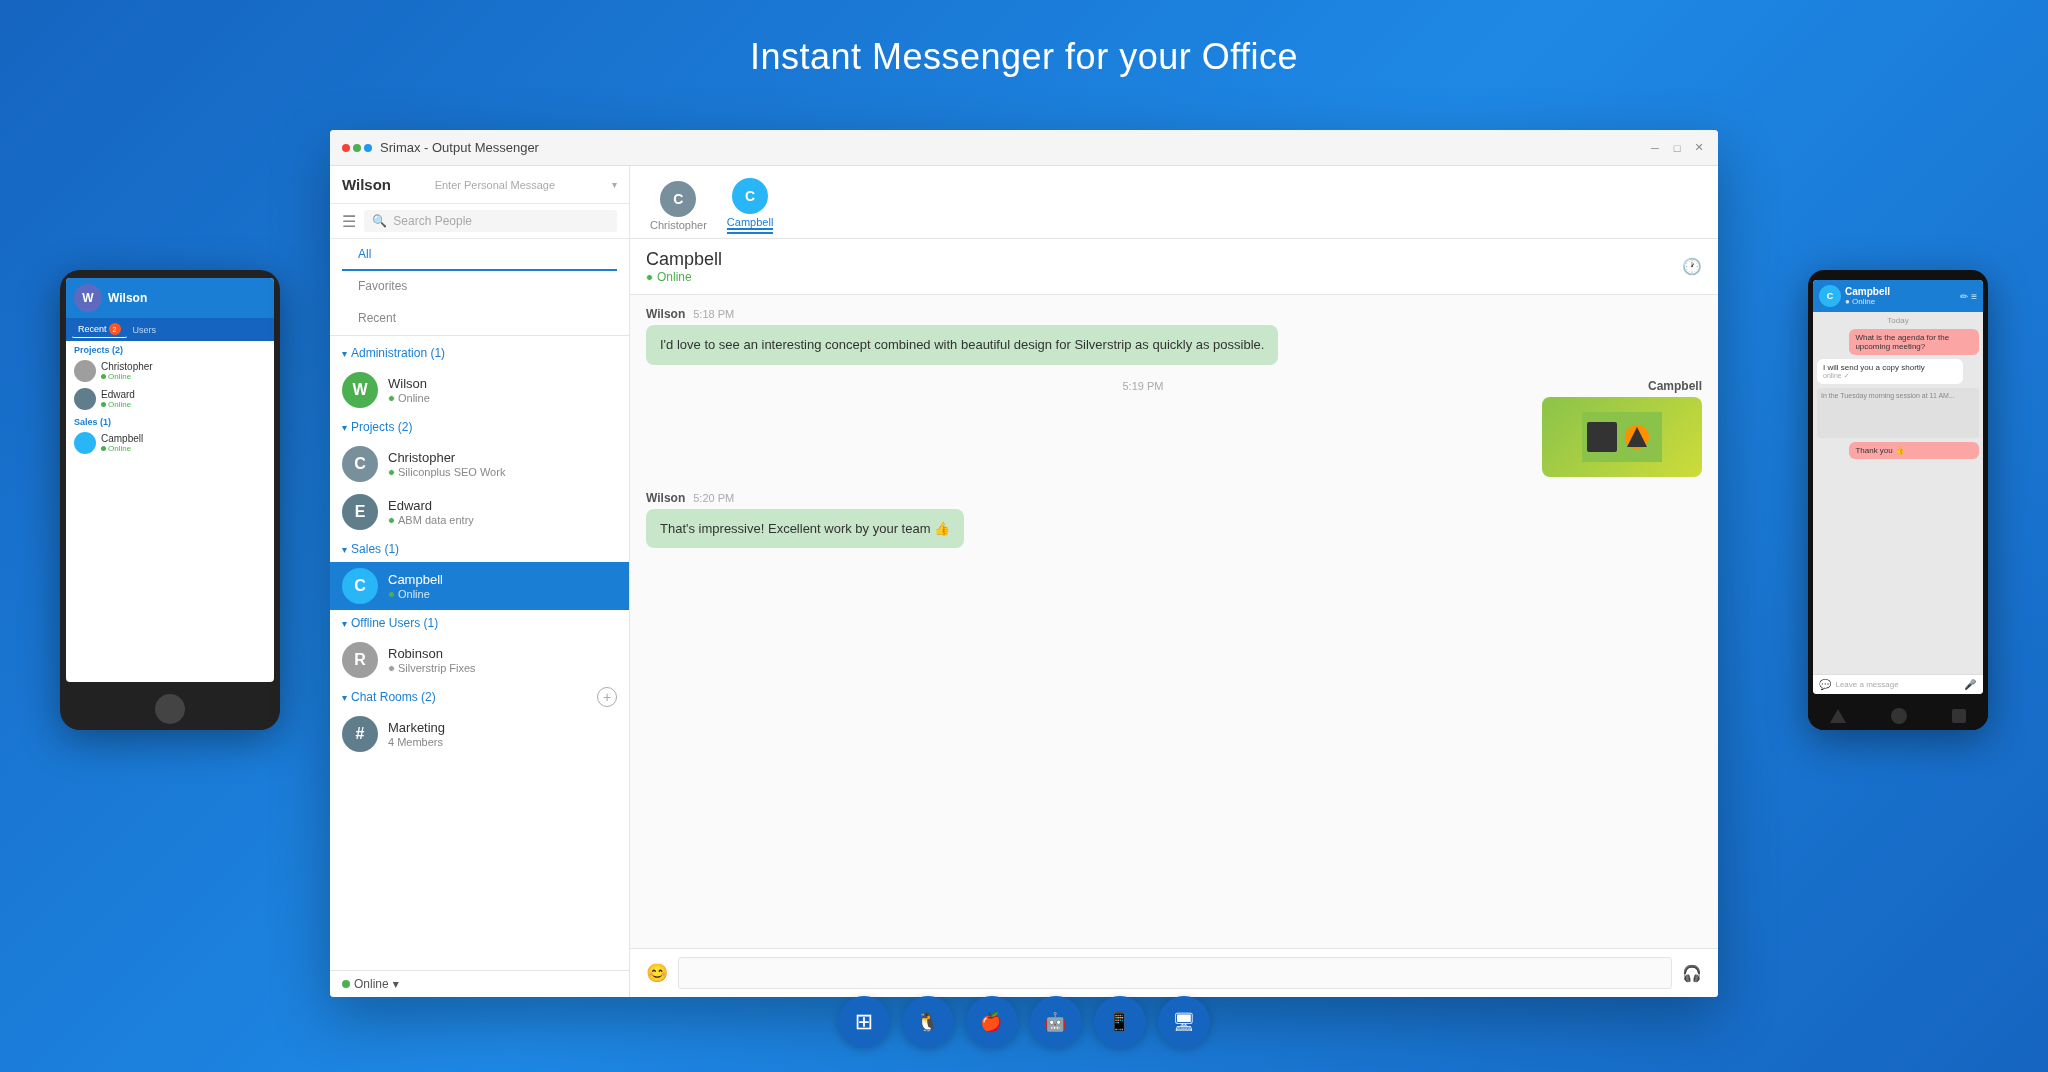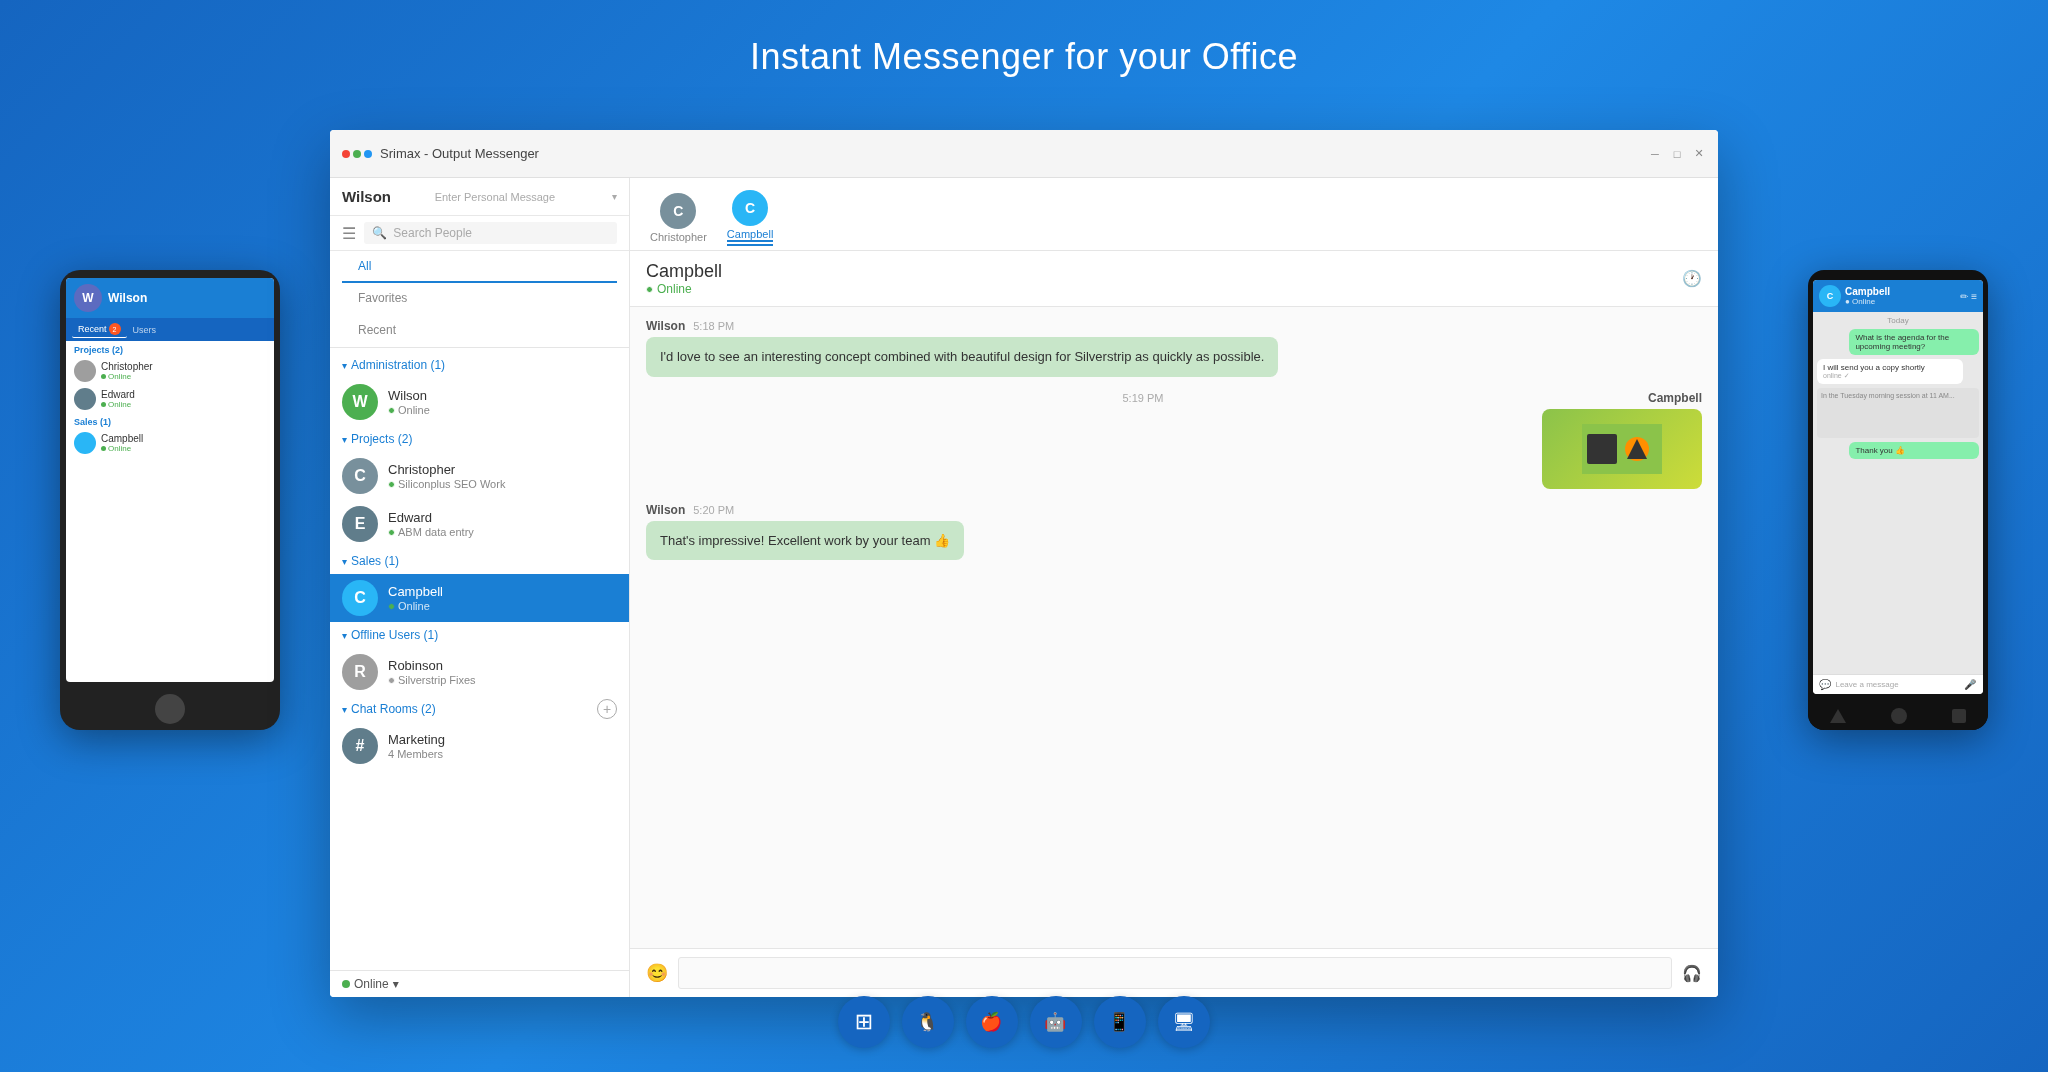--- a/index.html
+++ b/index.html
@@ -54,21 +54,21 @@
       border-radius: 4px;
       box-shadow: 0 20px 60px rgba(0,0,0,0.3);
       display: flex;
       flex-direction: column;
       overflow: hidden;
     }
 
     
     .title-bar {
       background: #f5f5f5;
-      height: 48px;
+      height: 36px;
       display: flex;
       align-items: center;
       padding: 0 12px;
       border-bottom: 1px solid #e0e0e0;
       flex-shrink: 0;
     }
     .title-bar-logo {
       display: flex;
       gap: 3px;
       margin-right: 8px;
@@ -642,21 +642,21 @@
       overflow: hidden;
       background: #e8e8e8;
     }
     .tr-date {
       text-align: center;
       font-size: 8px;
       color: #999;
       margin-bottom: 4px;
     }
     .tr-bubble-right {
-      background: #86efac;
+      background: #fca5a5;
       border-radius: 6px;
       padding: 4px 6px;
       font-size: 8px;
       color: #333;
       margin-bottom: 4px;
       max-width: 80%;
       margin-left: auto;
     }
     .tr-bubble-left {
       background: #fff;

